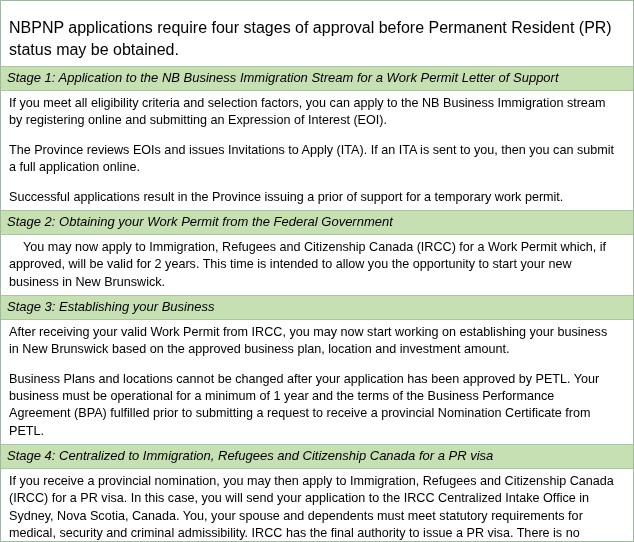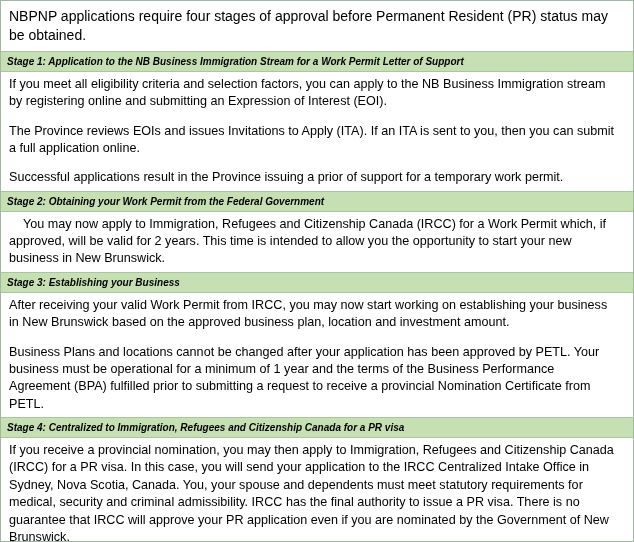--- a/index.html
+++ b/index.html
@@ -17,30 +17,30 @@
   .page {
     position: relative;
     width: 634px;
     height: 542px;
     box-sizing: border-box;
     border: 1px solid #9fb8a0;
     background: #ffffff;
     overflow: hidden;
   }
   .intro {
-    font-size: 14px;
+    font-size: 16px;
     line-height: 1.35;
-    padding: 6px 8px 6px 8px;
+    padding: 16px 8px 6px 8px;
     color: #000;
   }
   .stage-header {
     background: #c6e0b4;
     font-style: italic;
-    font-weight: bold;
-    font-size: 10px;
+    font-weight: normal;
+    font-size: 13px;
     line-height: 1.3;
     padding: 3px 6px 3px 6px;
     border-top: 1px solid #a9c6a1;
     border-bottom: 1px solid #a9c6a1;
     color: #000;
   }
   .stage-body {
     font-size: 12.6px;
     line-height: 1.38;
     padding: 4px 8px 4px 8px;

